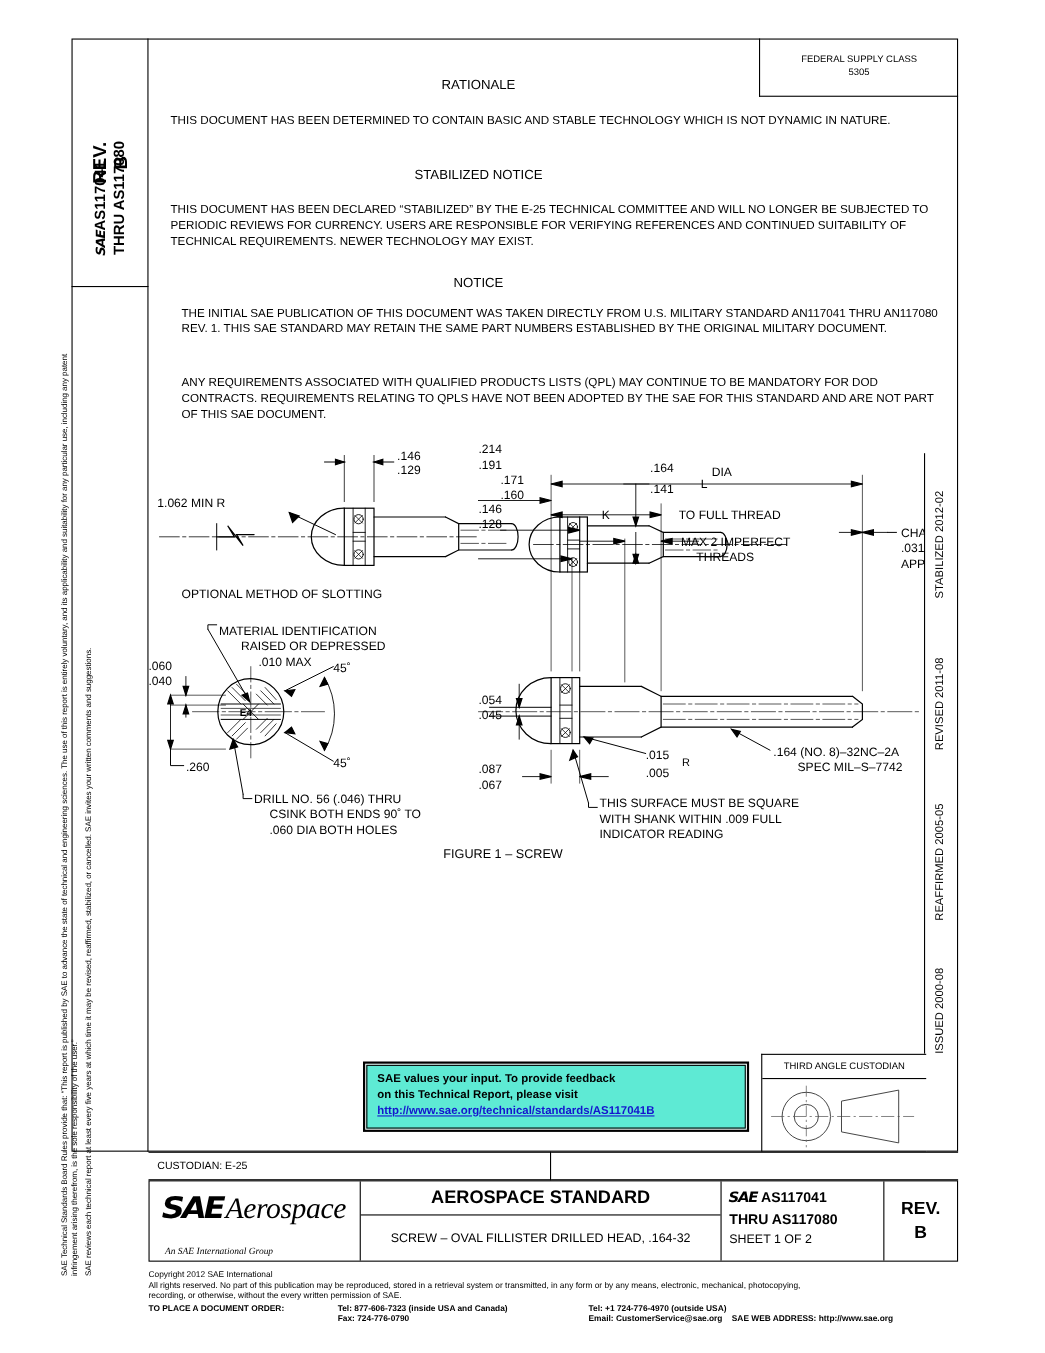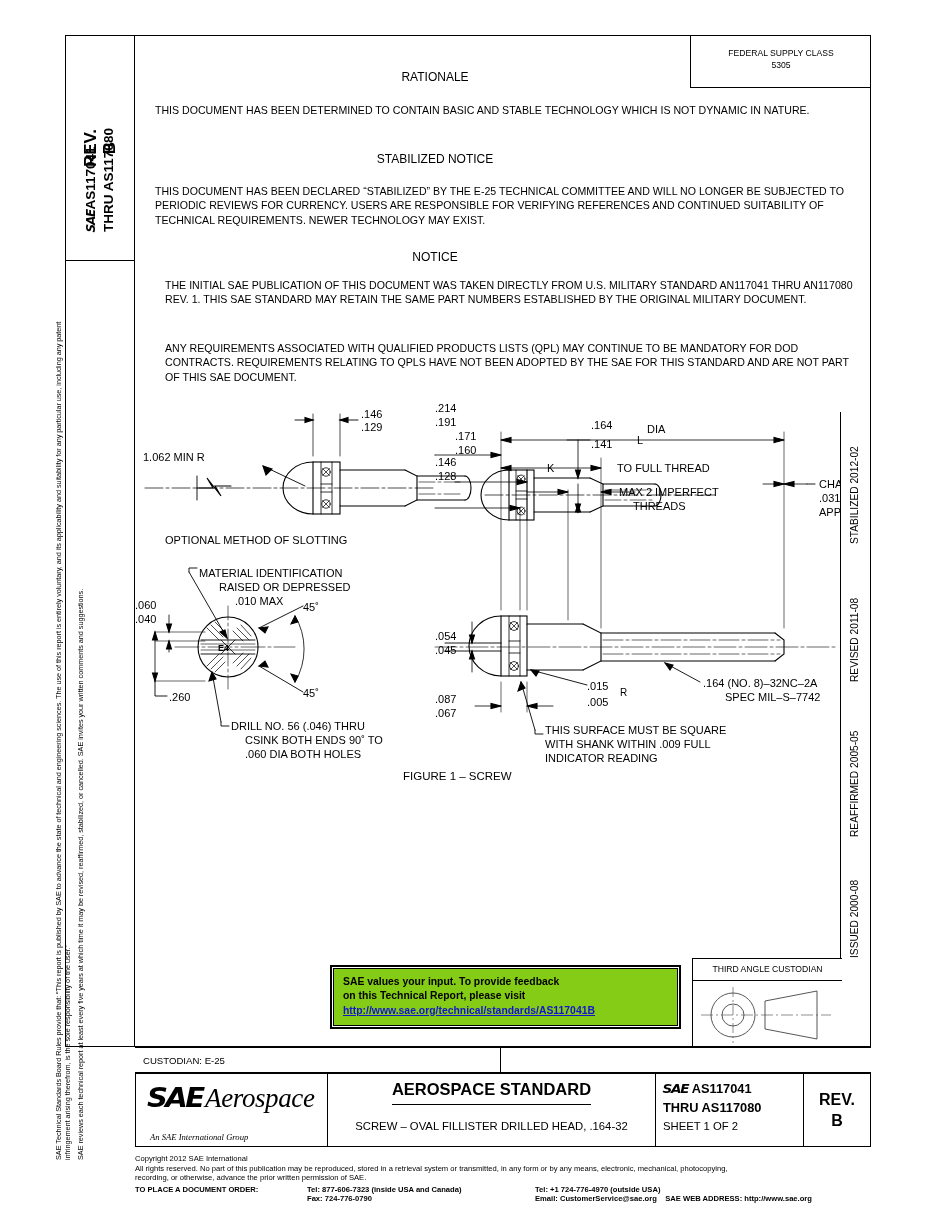--- a/index.html
+++ b/index.html
@@ -146,21 +146,21 @@
     left: 333px; top: 968px;
     width: 345px; height: 58px;
     border: 1.3px solid #000;
     outline: 2.4px solid #000;
     outline-offset: 1.4px;
     box-sizing: border-box;
     padding: 6px 0 0 9px;
     font-size: 10.4px;
     font-weight: bold;
     line-height: 14.3px;
-    background: #84cc16;
+    background: #5eead4;
   }
   .feedback a {
     color: #1414cf;
     text-decoration: underline;
   }
 
   
   .tap {
     position: absolute;
     left: 692px; top: 958px;
@@ -235,21 +235,21 @@
     font-style: italic;
     font-size: 8.6px;
     margin-top: 18px;
     align-self: flex-start;
     margin-left: 14px;
   }
   .tb-mid {
     flex: 1;
     border-right: 1.5px solid #000;
     box-sizing: border-box;
-    display: flex; flex-direction: column; align-items: center;
+    display: flex; flex-direction: column;
   }
   .tb-as {
     height: 30px;
     border-bottom: 1.5px solid #000;
     font-size: 16.5px; font-weight: bold;
     text-align: center; line-height: 30px;
   }
   .tb-desc {
     flex: 1;
     font-size: 11.3px;
@@ -633,21 +633,21 @@
     </div>
     <div class="tb-rev">
       <span>REV.</span>
       <span>B</span>
     </div>
   </div>
 
   <div class="footer">
     <div>Copyright 2012 SAE International</div>
     <div>All rights reserved. No part of this publication may be reproduced, stored in a retrieval system or transmitted, in any form or by any means, electronic, mechanical, photocopying,</div>
-    <div>recording, or otherwise, advance the prior written permission of SAE.</div>
+    <div>recording, or otherwise, without the every written permission of SAE.</div>
     <div class="fg-row" style="margin-top:2px;">
       <div class="fg-a">TO PLACE A DOCUMENT ORDER:</div>
       <div class="fg-b">Tel: 877-606-7323 (inside USA and Canada)</div>
       <div class="fg-c">Tel: +1 724-776-4970 (outside USA)</div>
     </div>
     <div class="fg-row">
       <div class="fg-a"></div>
       <div class="fg-b">Fax: 724-776-0790</div>
       <div class="fg-c">
         <span>Email: CustomerService@sae.org</span>

